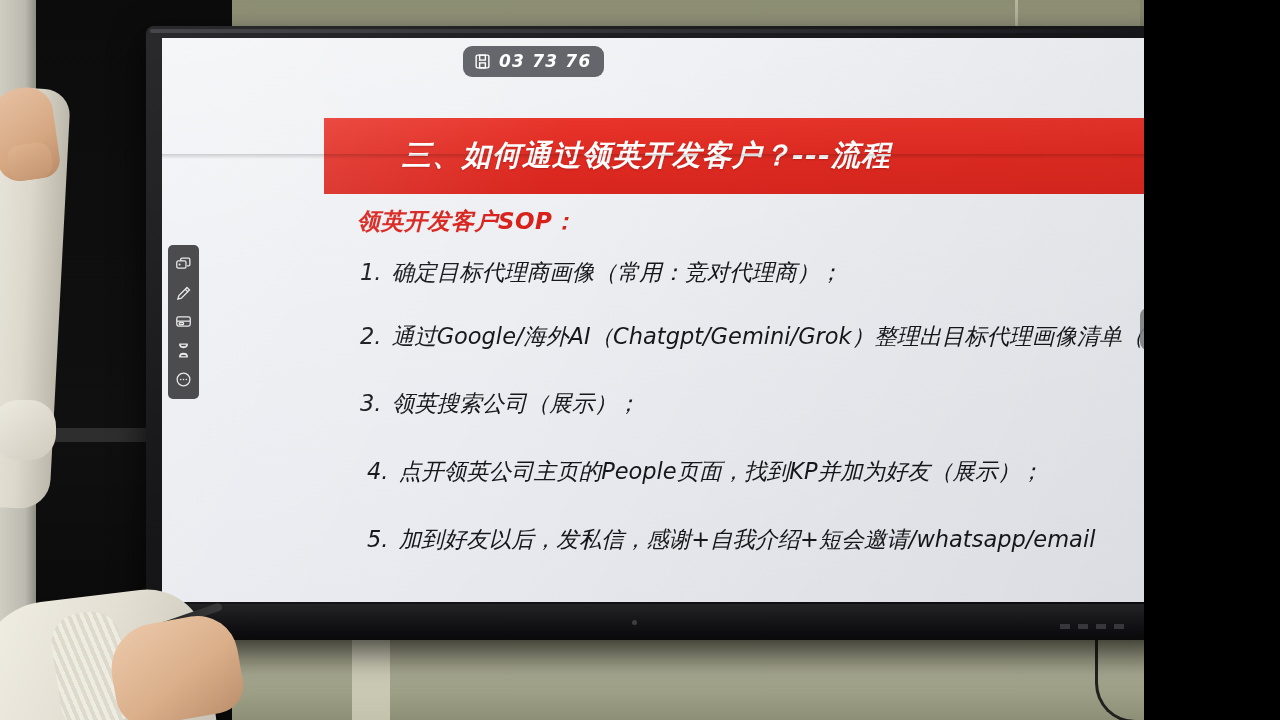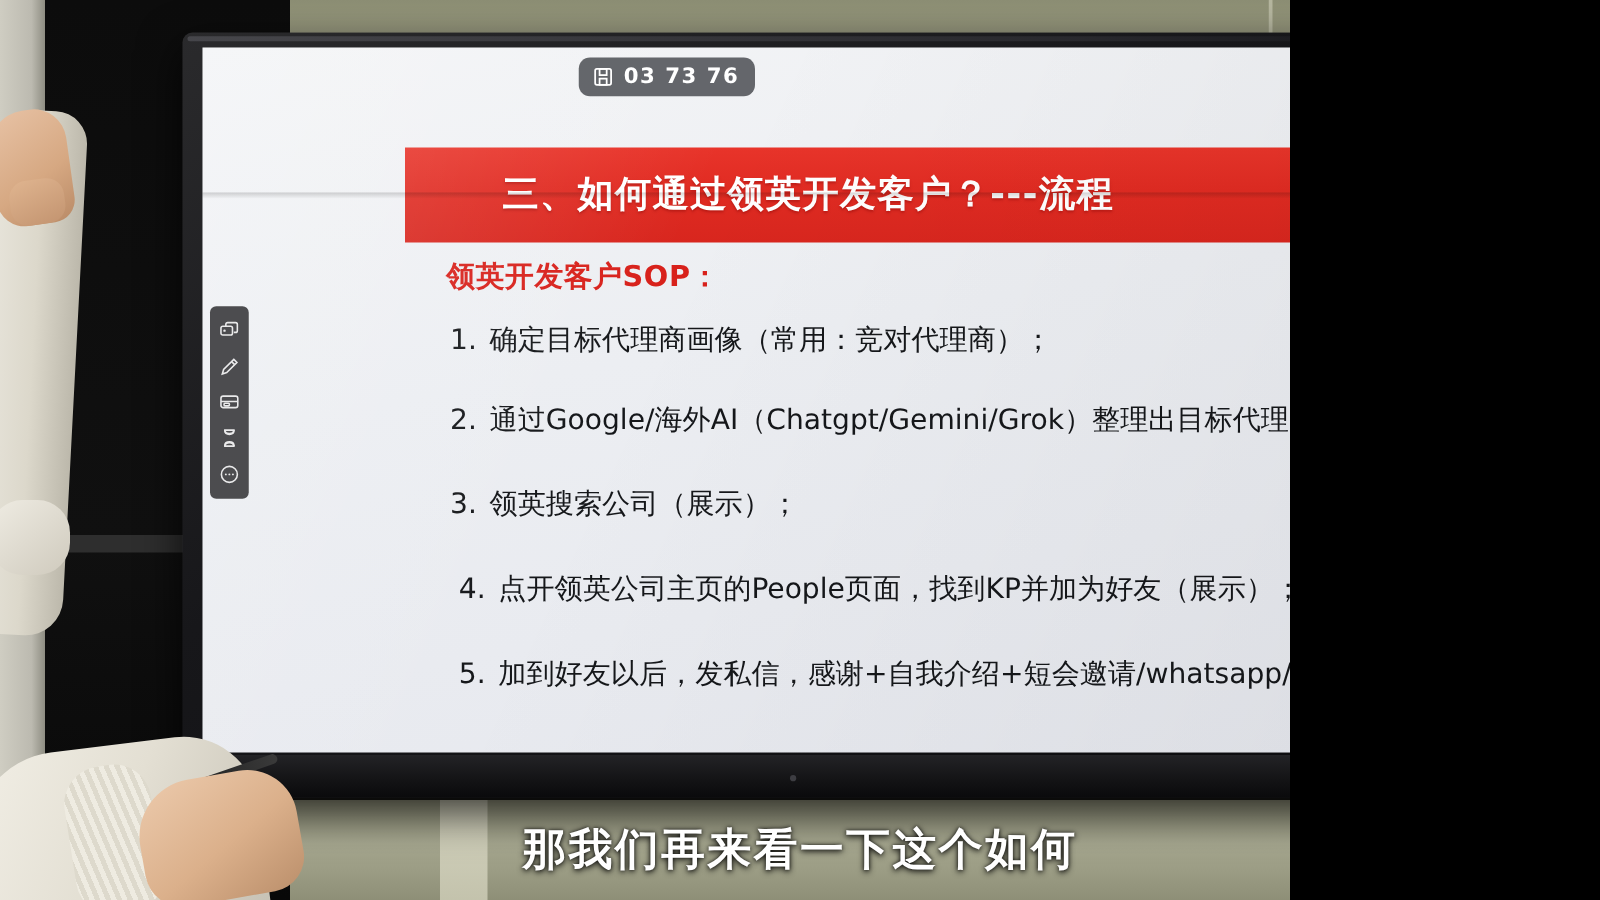--- a/index.html
+++ b/index.html
@@ -1,21 +1,21 @@
 <!DOCTYPE html>
 <html lang="zh"><head>
 <meta charset="utf-8">
 <title>Presentation Screen Capture</title>
 <style>
   html,body{margin:0;padding:0;background:#000;}
   body{
     width:1280px;height:720px;overflow:hidden;position:relative;
     font-family:"Liberation Sans","DejaVu Sans",sans-serif;
   }
-  #scene{position:absolute;inset:0;width:1032px;height:720px;overflow:hidden;}
+  #scene{position:absolute;inset:0;width:1144px;height:720px;overflow:hidden;font-style:italic;}
 
   
   .wall-right{
     position:absolute;left:1148px;top:0;width:132px;height:720px;
     background:linear-gradient(100deg,#a3a48c 0%,#9d9e86 55%,#b4b49c 100%);
   }
   .wall-top{
     position:absolute;left:228px;top:0;width:1052px;height:34px;
     background:linear-gradient(180deg,#8d8f74 0%,#9b9c82 100%);
   }
@@ -329,15 +329,14 @@
   <div class="person">
     <div class="sleeve-upper"></div>
     <div class="hand-up"></div>
     <div class="wrist-mid"></div>
     <div class="sleeve-lower"></div>
     <div class="sleeve-rib"></div>
     <div class="stylus"></div>
     <div class="hand-low"></div>
   </div>
 
-  <div class="subtitle">那我们再来看一下这个如何</div>
 
 </div>
 
 </body></html>

